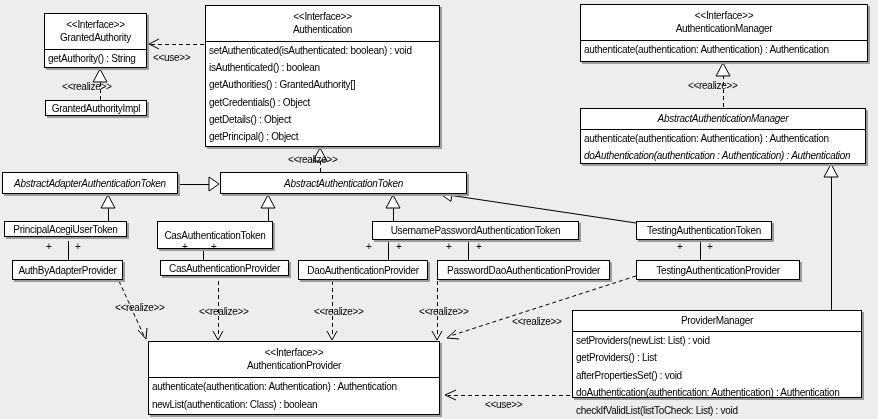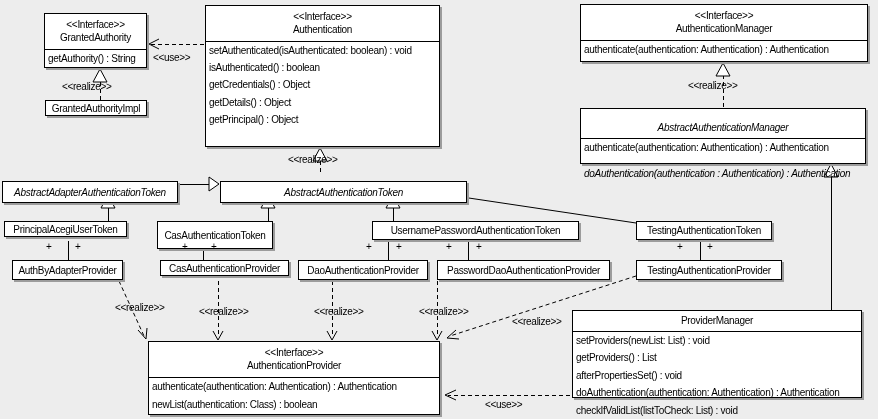--- a/index.html
+++ b/index.html
@@ -6,21 +6,21 @@
   #canvas{position:relative;width:878px;height:419px;background:#ededed;overflow:hidden;
           font-family:"Liberation Sans",sans-serif;font-size:10px;letter-spacing:-0.3px;color:#000;}
   .box{position:absolute;background:#fff;border:1px solid #000;box-sizing:border-box;
        box-shadow:2px 2px 0 #9c9c9c;}
   .hdr{border-bottom:1px solid #000;text-align:center;padding:4px 2px 5px;line-height:13px;}
   .hdr.one{padding:3px 2px 4px;}
   .single{display:flex;align-items:center;justify-content:center;text-align:left;}
   .m{line-height:17.2px;padding-left:3px;white-space:nowrap;overflow:hidden;}
   .m18{line-height:18px;}
   .m17{line-height:17.4px;}
-  .it{font-style:italic;margin-top:9px;}
+  .it{font-style:italic;}
   .lbl{position:absolute;white-space:nowrap;}
   svg.wires{position:absolute;left:0;top:0;pointer-events:none;}
   .solid{stroke:#000;stroke-width:1;fill:none;shape-rendering:crispEdges;}
   .diag{stroke:#000;stroke-width:1;fill:none;}
   .dash{stroke:#000;stroke-width:1;fill:none;stroke-dasharray:4 3;shape-rendering:crispEdges;}
   .dashd{stroke:#000;stroke-width:1;fill:none;stroke-dasharray:4 3;}
   .tri{fill:#fff;stroke:#000;stroke-width:1;}
   .open{fill:none;stroke:#000;stroke-width:1;}
 </style>
 </head>
@@ -122,20 +122,21 @@
     <div>GrantedAuthorityImpl</div>
   </div>
 
   <div class="box" style="left:205px;top:5px;width:235px;height:142px">
     <div class="hdr">
       <div>&lt;&lt;Interface&gt;&gt;</div>
       <div>Authentication</div>
     </div>
     <div class="m">setAuthenticated(isAuthenticated: boolean) : void</div>
     <div class="m">isAuthenticated() : boolean</div>
+    <div class="m">getAuthorities() : GrantedAuthority[]</div>
     <div class="m">getCredentials() : Object</div>
     <div class="m">getDetails() : Object</div>
     <div class="m">getPrincipal() : Object</div>
   </div>
 
   <div class="box" style="left:580px;top:4px;width:288px;height:58px">
     <div class="hdr">
       <div>&lt;&lt;Interface&gt;&gt;</div>
       <div>AuthenticationManager</div>
     </div>
@@ -181,21 +182,21 @@
   </div>
 
   <div class="box single" style="left:298px;top:260px;width:130px;height:20px">
     <div>DaoAuthenticationProvider</div>
   </div>
 
   <div class="box single" style="left:437px;top:260px;width:173px;height:20px">
     <div>PasswordDaoAuthenticationProvider</div>
   </div>
 
-  <div class="box single" style="left:636px;top:260px;width:146px;height:20px">
+  <div class="box single" style="left:636px;top:260px;width:164px;height:20px">
     <div>TestingAuthenticationProvider</div>
   </div>
 
   <div class="box" style="left:148px;top:341px;width:292px;height:74px">
     <div class="hdr">
       <div>&lt;&lt;Interface&gt;&gt;</div>
       <div>AuthenticationProvider</div>
     </div>
     <div class="m m18">authenticate(authentication: Authentication) : Authentication</div>
     <div class="m m18">newList(authentication: Class) : boolean</div>

